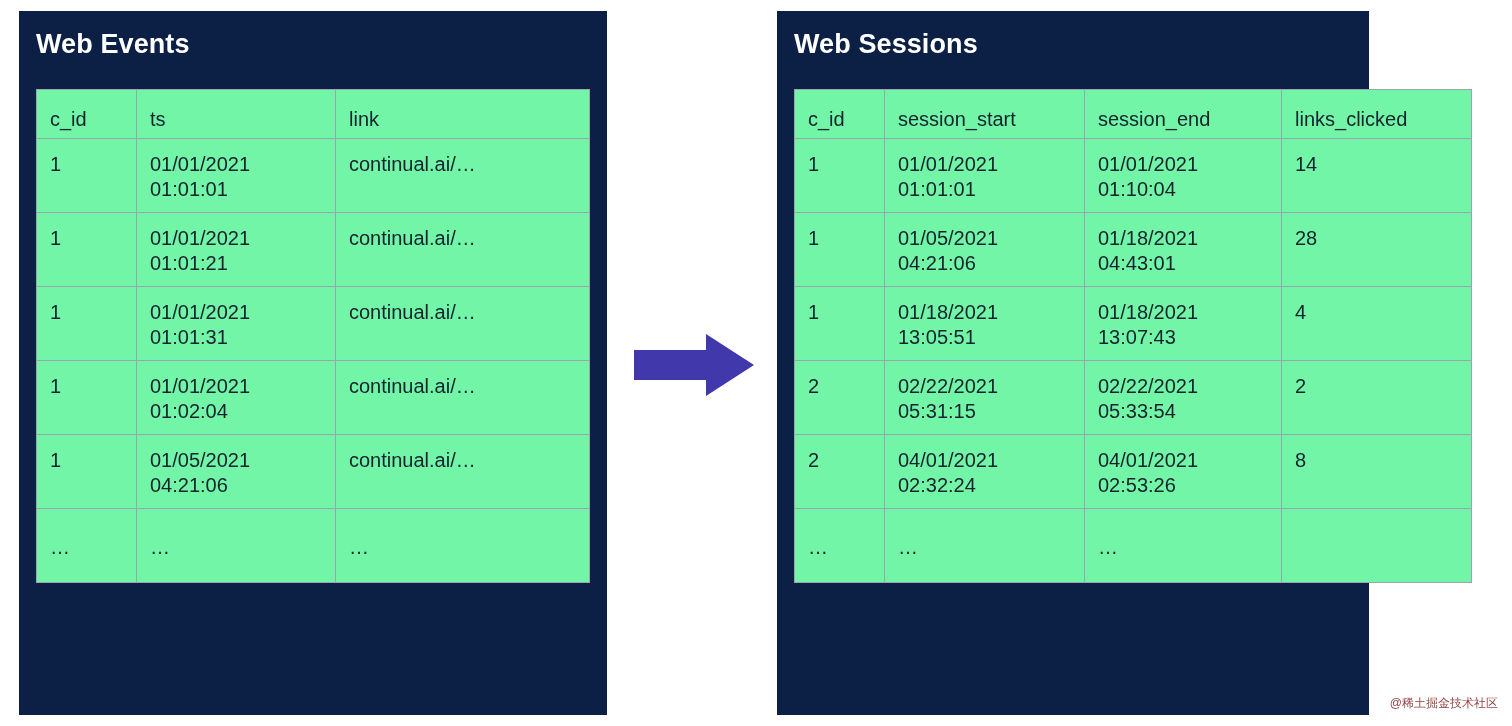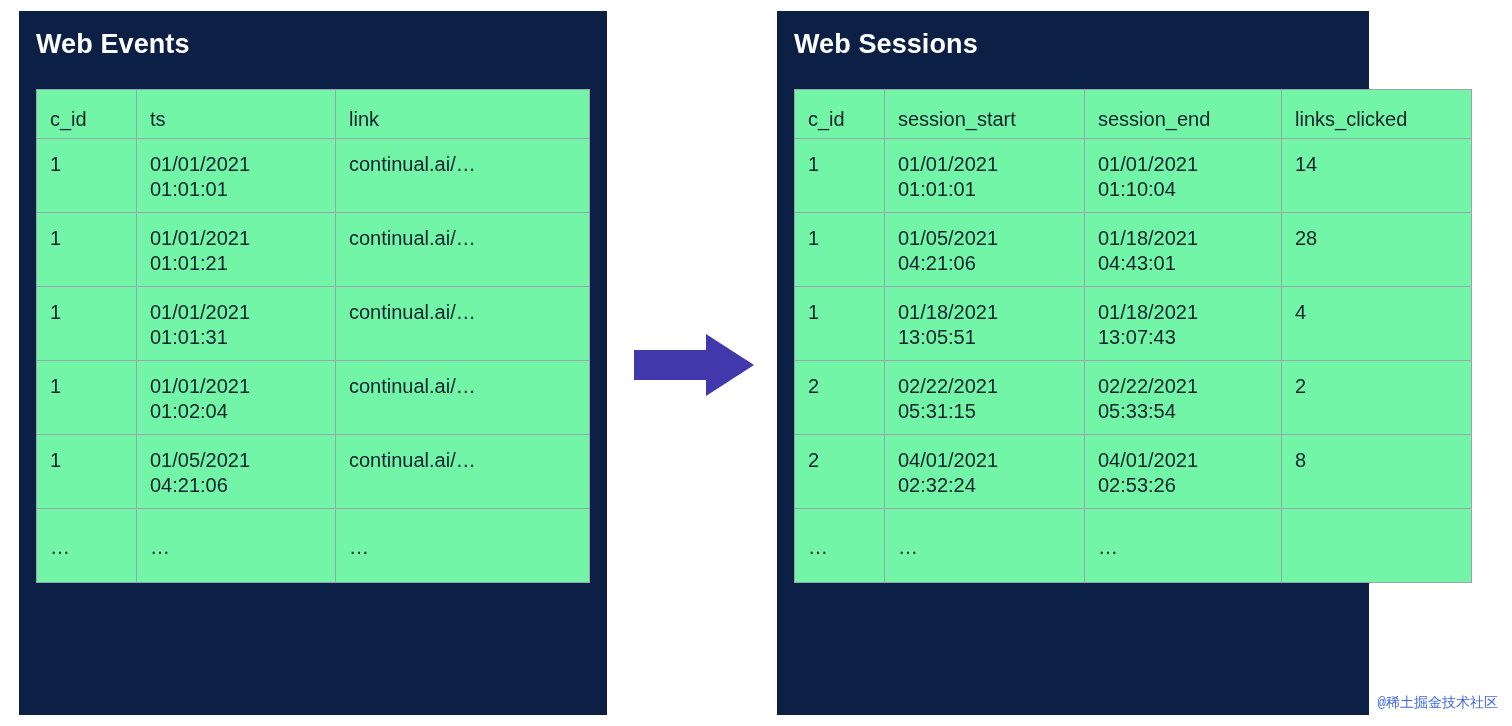--- a/index.html
+++ b/index.html
@@ -111,26 +111,25 @@
     width: 120px;
     height: 62px;
   }
   .arrow-wrap svg { display: block; }
 
   
   .watermark {
     position: absolute;
     right: 14px;
     bottom: 14px;
-    color: #1d4ed8;
-    font-size: 14px;
+    color: #7f1d1d;
+    font-size: 12px;
     opacity: 0.85;
     white-space: nowrap;
     pointer-events: none;
-    font-family: Liberation Mono, monospace;
   }
 </style>
 </head>
 <body>
 
 <div id="canvas">
 
   <div class="panel left">
     <div class="panel-title">Web Events</div>
 

